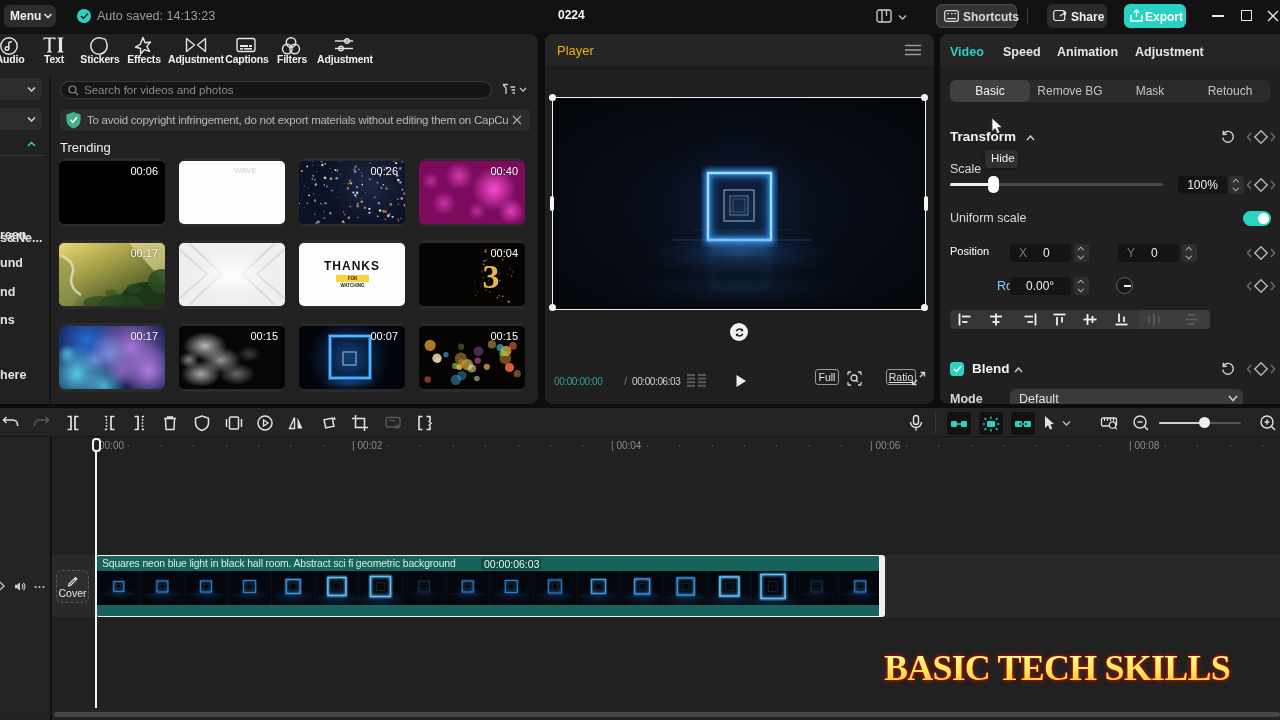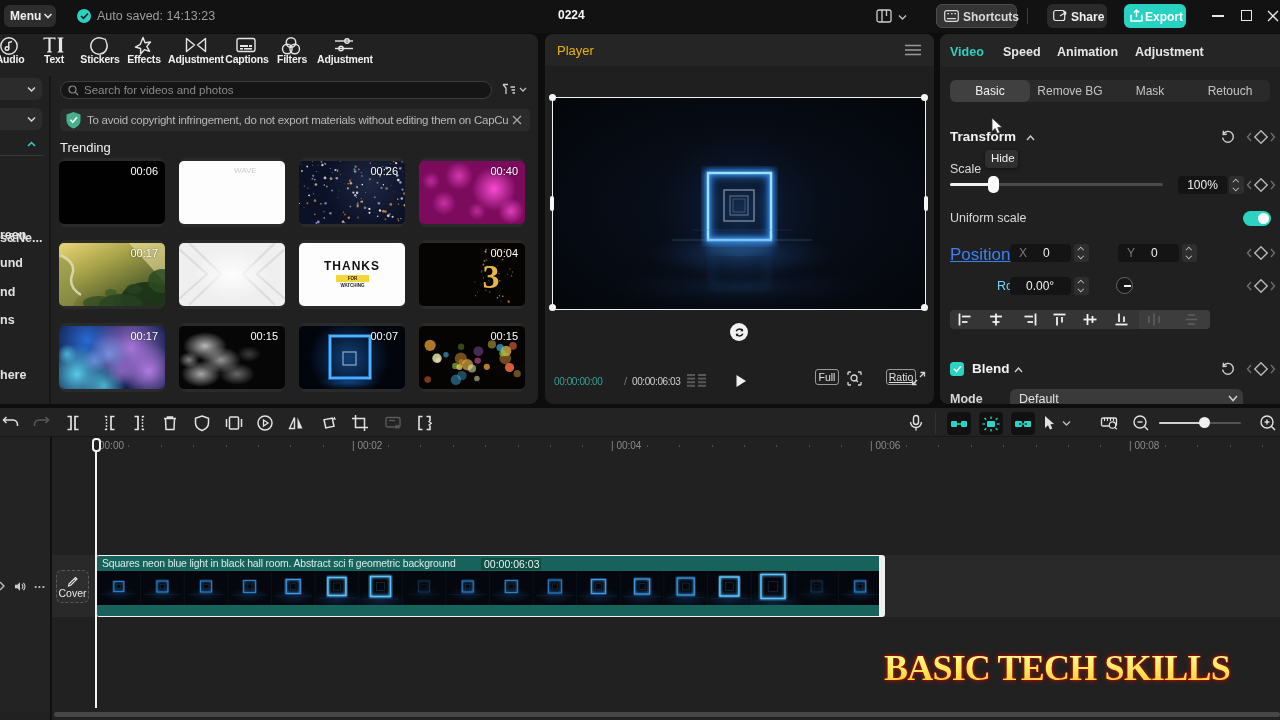--- a/index.html
+++ b/index.html
@@ -653,21 +653,21 @@
   <svg class="abs" style="left:1246px;top:178px;" width="30" height="14" viewBox="0 0 30 14">
       <path d="M5 3 L1.5 7 L5 11" stroke="#6e6e6e" stroke-width="1.4" fill="none"></path>
       <rect x="10.6" y="2.6" width="8.8" height="8.8" transform="rotate(45 15 7)" stroke="#b8b8b8" stroke-width="1.4" fill="none"></rect>
       <path d="M25 3 L28.5 7 L25 11" stroke="#6e6e6e" stroke-width="1.4" fill="none"></path>
     </svg>
 
   <div class="abs" style="left:950px;top:211px;font-size:12.5px;color:#d8d8d8;">Uniform scale</div>
   <div class="abs" style="left:1243px;top:211px;width:28px;height:15px;background:#2bd4c2;border-radius:8px;"></div>
   <div class="abs" style="left:1258px;top:213px;width:11px;height:11px;background:#fff;border-radius:50%;"></div>
 
-  <div class="abs" style="left:950px;top:245px;font-size:17px;color:#3b82f6;text-decoration:underline;">Position</div>
+  <div class="abs" style="left:950px;top:245px;font-size:11px;color:#ffffff;">Position</div>
   <div class="abs" style="left:1010px;top:244px;width:61px;height:18px;background:#141414;border-radius:4px;"></div>
   <div class="abs" style="left:1019px;top:246px;font-size:12px;color:#7a7a7a;">X</div>
   <div class="abs" style="left:1043px;top:246px;font-size:12px;color:#f0f0f0;">0</div>
   <div class="stepper abs" style="left:1074px;top:244px;"></div>
   <div class="abs" style="left:1118px;top:244px;width:61px;height:18px;background:#141414;border-radius:4px;"></div>
   <div class="abs" style="left:1127px;top:246px;font-size:12px;color:#7a7a7a;">Y</div>
   <div class="abs" style="left:1151px;top:246px;font-size:12px;color:#f0f0f0;">0</div>
   <div class="stepper abs" style="left:1182px;top:244px;"></div>
   <svg class="abs" style="left:1246px;top:246px;" width="30" height="14" viewBox="0 0 30 14">
       <path d="M5 3 L1.5 7 L5 11" stroke="#6e6e6e" stroke-width="1.4" fill="none"></path>

